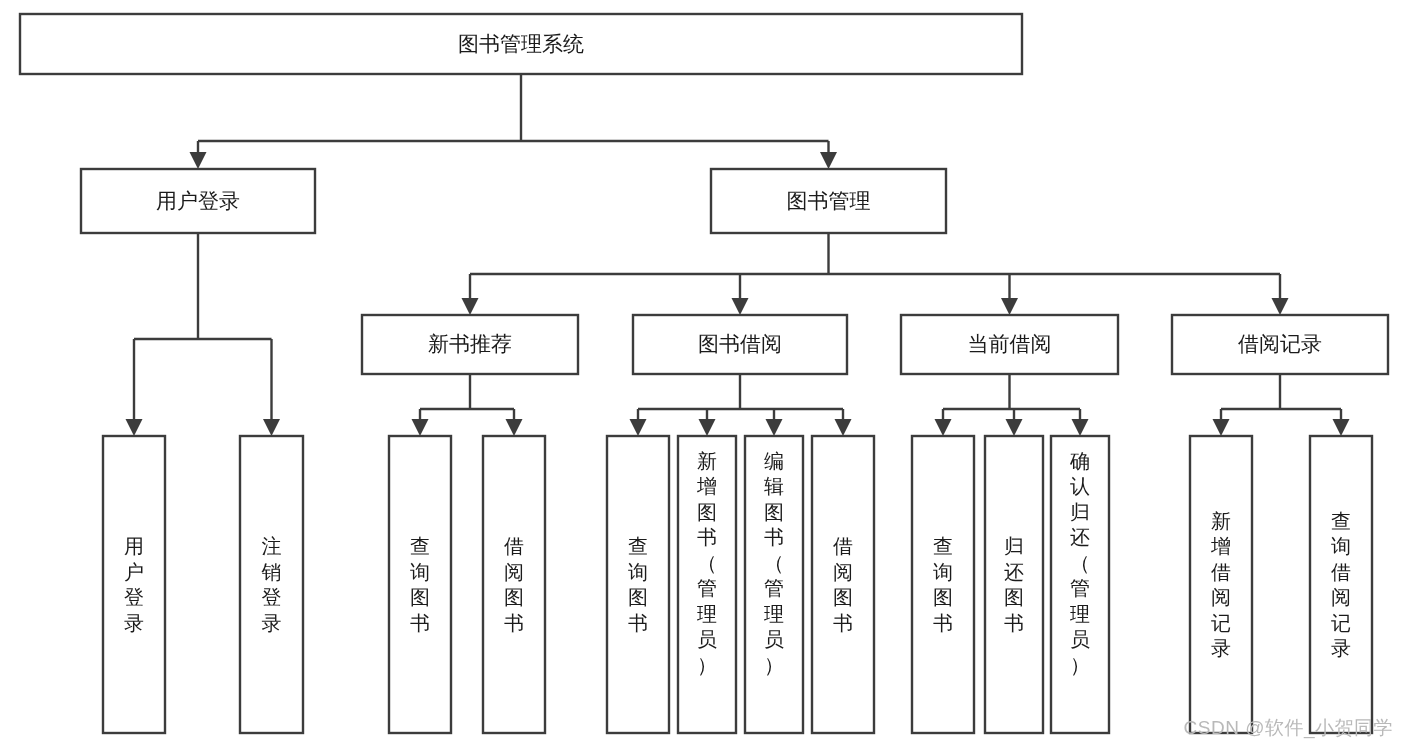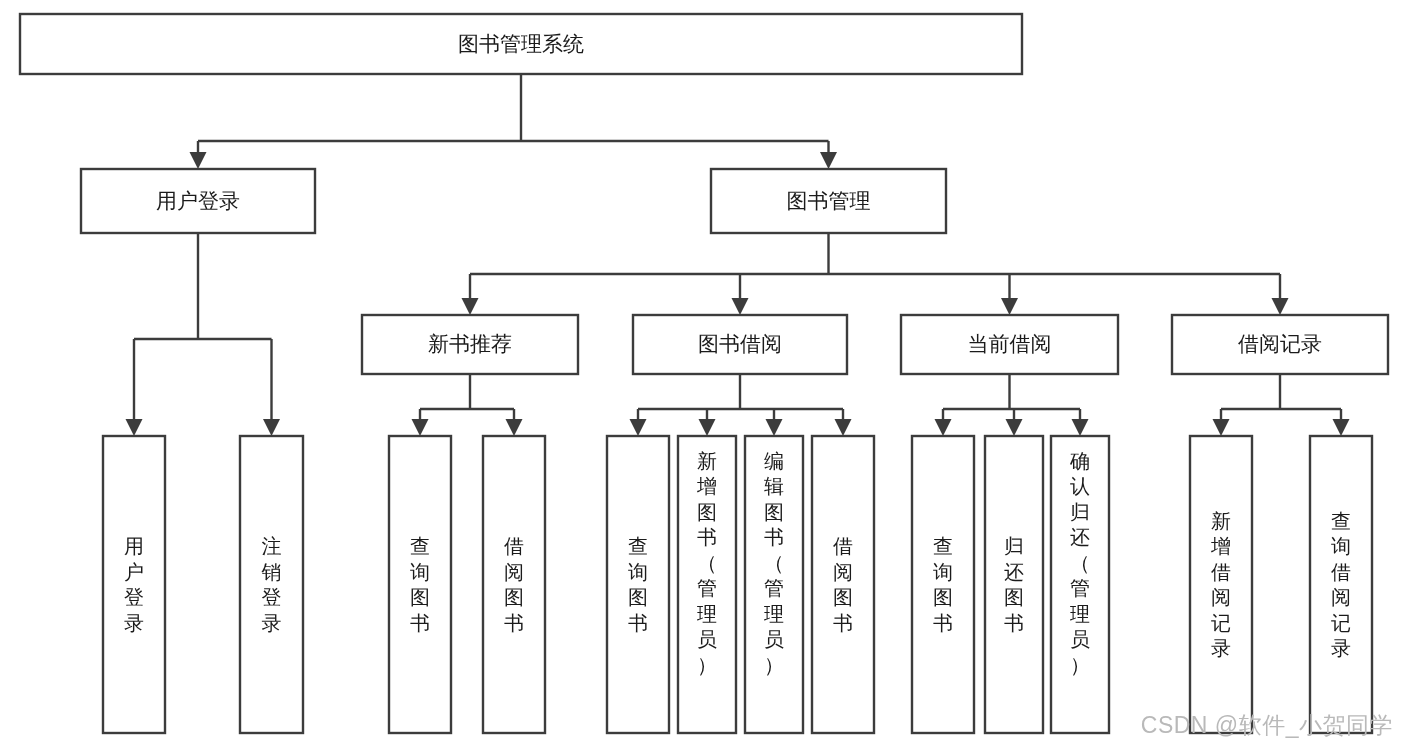--- a/index.html
+++ b/index.html
@@ -52,21 +52,21 @@
     font-family: "Liberation Sans", "DejaVu Sans", sans-serif;
     font-size: 20px;
     fill: #1b1b1b;
     text-anchor: middle;
   }
   .watermark {
     position: absolute;
     right: 12px;
     bottom: 6px;
     font-family: "Liberation Sans", "DejaVu Sans", sans-serif;
-    font-size: 23px;
+    font-size: 19px;
     color: #b9b9b9;
     letter-spacing: 0.5px;
     white-space: nowrap;
     user-select: none;
   }
 </style>
 </head>
 <body>
 
 <div id="diagram-root">

